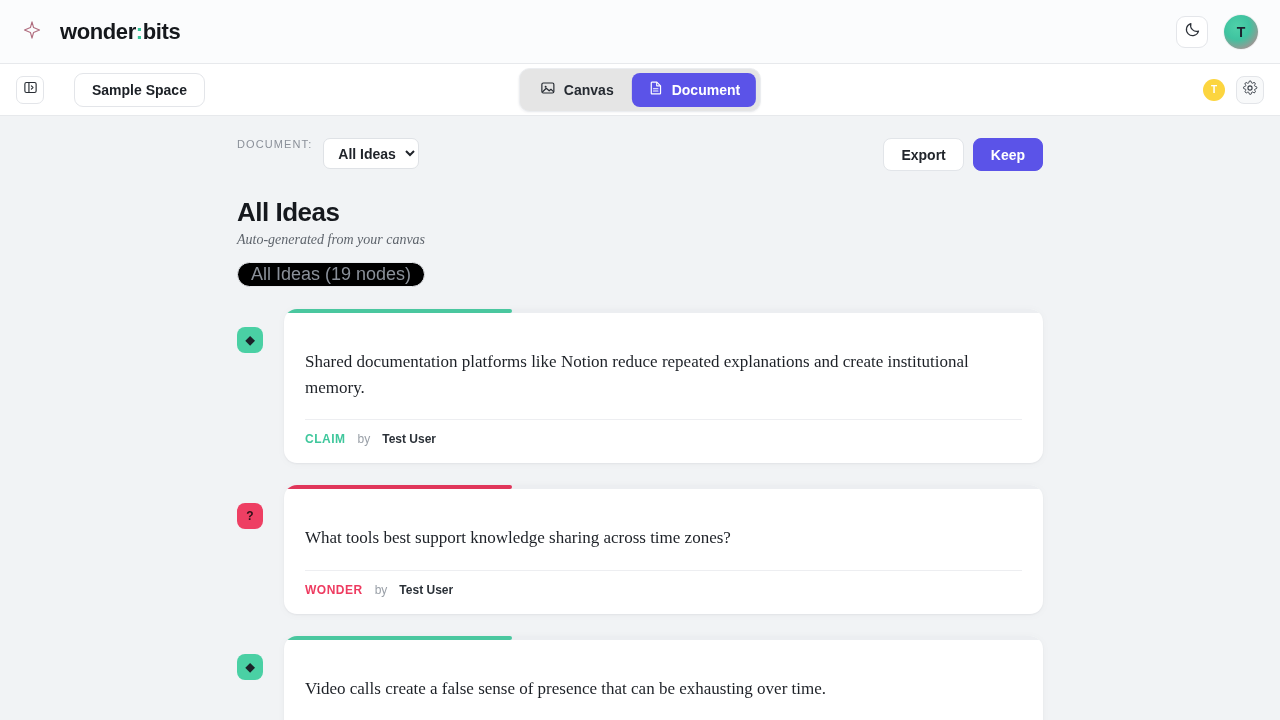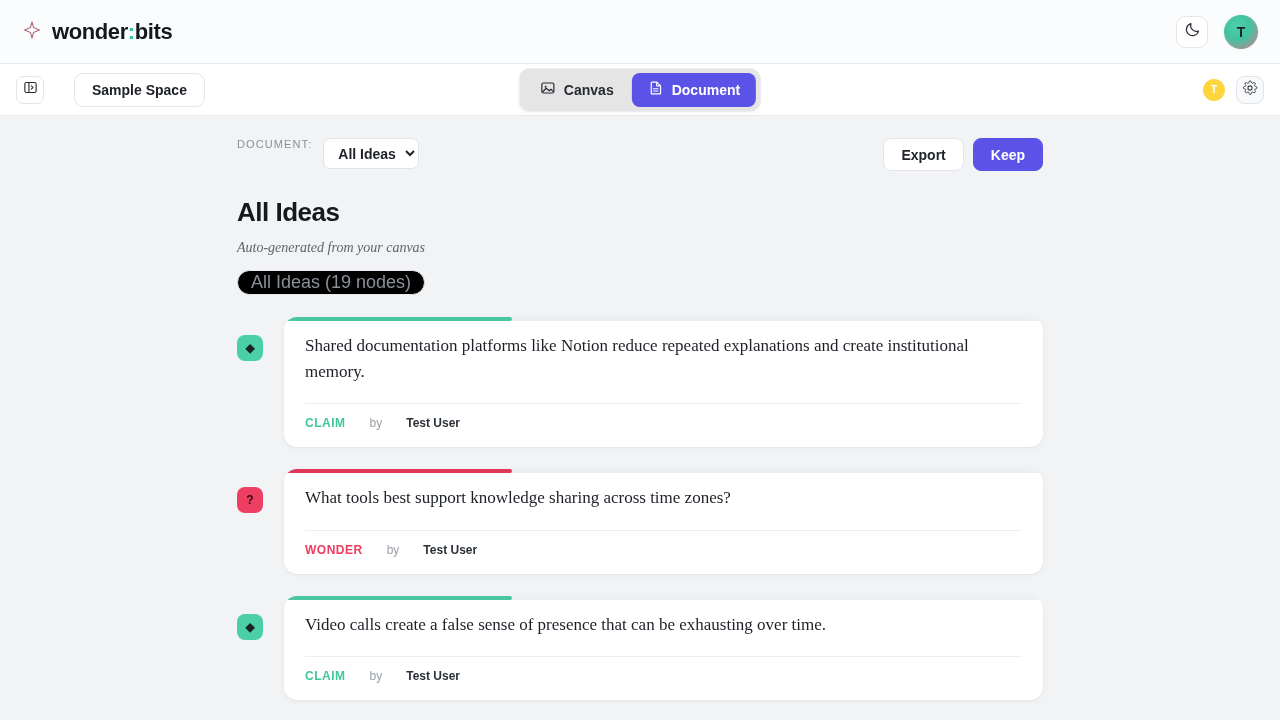--- a/index.html
+++ b/index.html
@@ -17,21 +17,21 @@
     background: #fbfcfd;
     border-bottom: 1px solid #e7e9ec;
     display: flex;
     align-items: center;
     padding: 0 22px 0 22px;
     position: relative;
   }
   .brand {
     display: flex;
     align-items: center;
-    gap: 10px;
+    gap: 18px;
   }
   .spark-icon { display: block; }
   .brand-text {
     font-size: 22px;
     font-weight: 700;
     letter-spacing: -0.4px;
     color: #15181c;
   }
   .brand-colon { color: #34c79a; }
   .brandbar-right {
@@ -209,21 +209,21 @@
   }
 
   .doc-title {
     margin-top: 25px;
     font-size: 26px;
     font-weight: 700;
     letter-spacing: -0.5px;
     color: #15181d;
   }
   .doc-sub {
-    margin-top: 12px;
+    margin-top: 4px;
     font-family: "Liberation Serif", serif;
     font-style: italic;
     font-size: 14px;
     color: #5e646c;
   }
   .chipwrap { margin-top: 14px; }
   .chip {
     display: inline-flex;
     align-items: center;
     height: 25px;
@@ -279,36 +279,37 @@
   }
   .accent-fill {
     height: 4px;
     border-radius: 0 2px 2px 0;
   }
   .accent-fill.claim  { background: #4ac79f; }
   .accent-fill.wonder { background: #e0365a; }
 
   .card-body {
     padding: 12px 21px 0 21px;
+    margin-top: 24px;
   }
   .card-text {
     font-family: "Liberation Serif", serif;
     font-size: 17px;
     line-height: 1.5;
     color: #1d2127;
   }
   .card-divider {
     margin: 19px 0 0 0;
     border-top: 1px solid #edeef1;
   }
   .card-meta {
     padding: 12px 21px 17px 21px;
     display: flex;
     align-items: center;
-    gap: 24px;
+    gap: 12px;
     font-size: 12px;
   }
   .meta-kind {
     font-weight: 700;
     letter-spacing: 0.5px;
   }
   .meta-kind.claim  { color: #3fc79c; }
   .meta-kind.wonder { color: #ee3b60; }
   .meta-by   { color: #9aa0a8; }
   .meta-user { color: #2b3138; font-weight: 700; }

